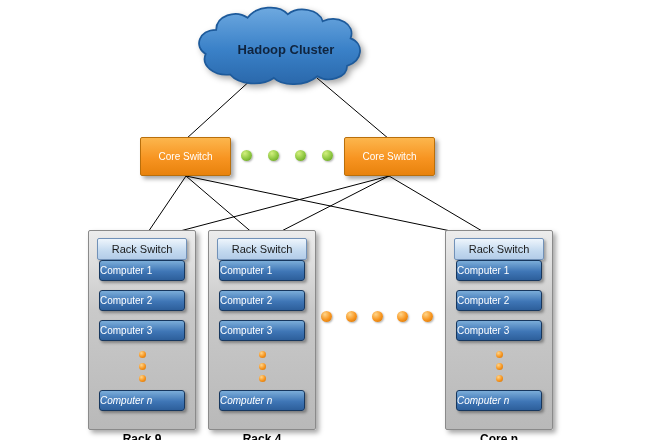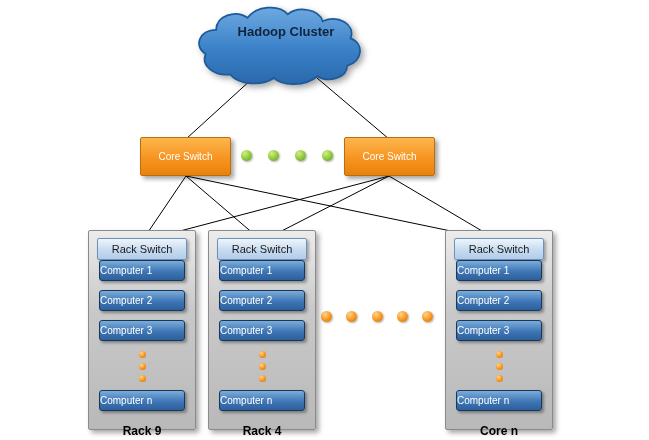--- a/index.html
+++ b/index.html
@@ -10,21 +10,21 @@
     font-family:"Liberation Sans", sans-serif;
     overflow:hidden;
   }
   svg.connectors{position:absolute;left:0;top:0;z-index:0;}
   .node{position:absolute;z-index:2;box-sizing:border-box;}
 
   
   .cloud{left:190px;top:4px;width:192px;height:86px;}
   .cloud svg{display:block;filter:drop-shadow(3px 3px 3px rgba(0,0,0,0.35));}
   .cloud-label{
-    position:absolute;left:0;top:20px;width:100%;
+    position:absolute;left:0;top:38px;width:100%;
     text-align:center;font-size:13px;font-weight:bold;color:#10243e;
   }
 
   
   .core-switch{
     width:91px;height:39px;
     display:flex;align-items:center;justify-content:center;
     background:linear-gradient(#fcb64d, #f executed79421 60%, #e98410);
     background:linear-gradient(#fcb64d, #f79421 55%, #e8820c);
     border:1px solid #b96f0b;border-radius:2px;
@@ -64,21 +64,21 @@
     box-shadow:2px 2px 3px rgba(0,0,0,0.3);
   }
   .computer{
     width:84px;height:19px;flex:0 0 19px;margin-bottom:9px;
     display:flex;align-items:center;justify-content:flex-start;
     background:linear-gradient(#7badd9, #3f76b6 55%, #2d5f9b);
     border:1px solid #17375e;border-radius:3px;
     font-size:10px;color:#ffffff;
     box-shadow:2px 2px 3px rgba(0,0,0,0.35);
   }
-  .computer.last{margin-bottom:12px;}
+  .computer.last{margin-bottom:20px;font-style:italic;}
   .vdots{display:flex;flex-direction:column;align-items:center;gap:5px;margin:1px 0 8px;}
   .sdot{width:7px;height:7px;border-radius:50%;
     background:radial-gradient(circle at 35% 30%, #ffd58a, #f7941d 55%, #c96f07);}
   .rack-name{font-size:12px;font-weight:bold;color:#000000;margin-top:1px;}
 </style>
 </head>
 <body>
 
 <div class="canvas">
 

